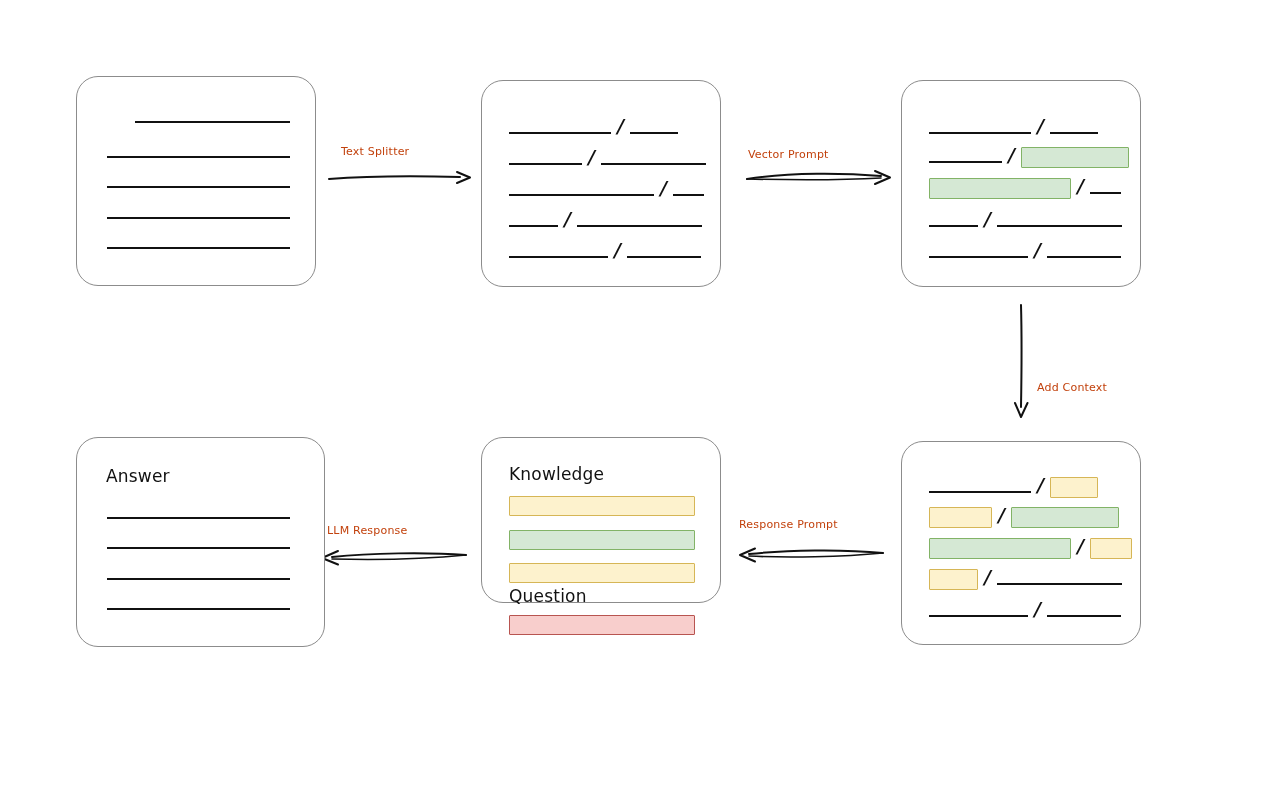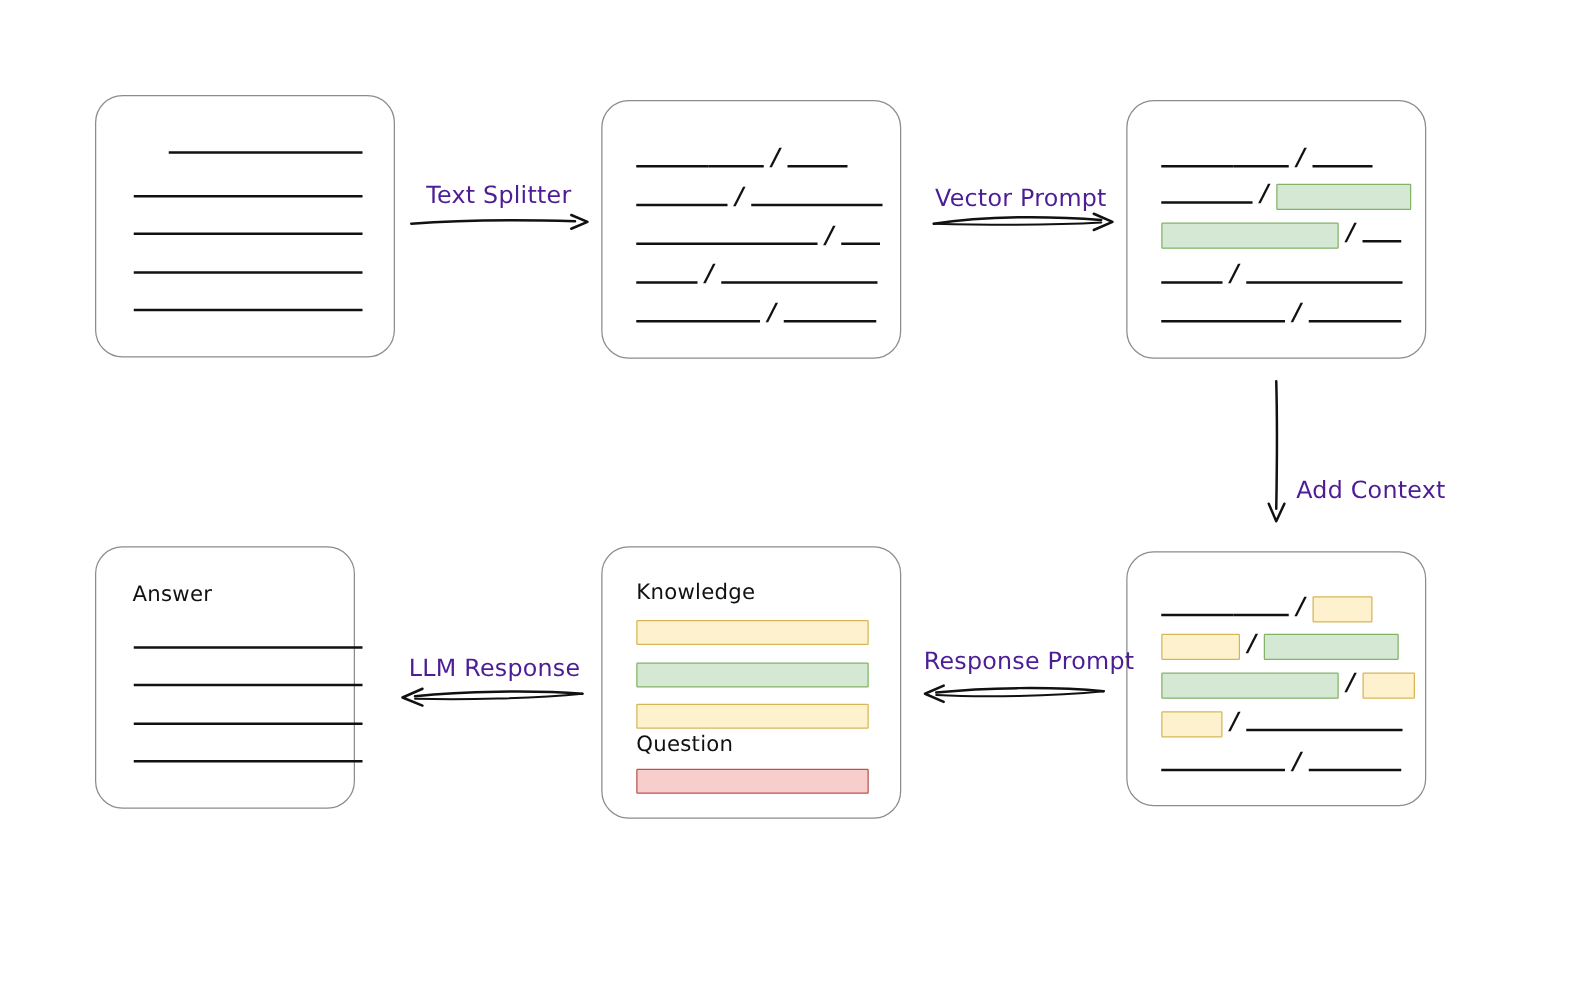--- a/index.html
+++ b/index.html
@@ -77,22 +77,22 @@
   
   .card-title{
     position:absolute;
     font-size:17px;
     color:#111111;
     letter-spacing:.2px;
     white-space:nowrap;
   }
   .edge-label{
     position:absolute;
-    font-size:19px;
-    color:#4c1d95;
+    font-size:11px;
+    color:#c2410c;
     white-space:nowrap;
     letter-spacing:.2px;
   }
   .footer{
     position:absolute;
     font-size:16.5px;
     color:#111111;
     white-space:nowrap;
     letter-spacing:.2px;
   }
@@ -217,37 +217,37 @@
     </div>
   </div>
 
   <div class="edge-label" style="left:739px;top:518px;">Response Prompt</div>
   <svg class="arrow" style="left:737px;top:545px;width:148px;height:20px;" viewBox="0 0 148 20">
     <path d="M146,8 C105,4 50,5 12,9" fill="none" stroke="#111111" stroke-width="2" stroke-linecap="round"></path>
     <path d="M146,8 C105,12 50,13 12,11" fill="none" stroke="#111111" stroke-width="1.6" stroke-linecap="round"></path>
     <path d="M18,3.5 L3,10 L18,16.5" fill="none" stroke="#111111" stroke-width="2" stroke-linejoin="round" stroke-linecap="round"></path>
   </svg>
 
-  <div class="card" style="left:481px;top:437px;width:240px;height:218px;text-align:right;">
+  <div class="card" style="left:481px;top:437px;width:240px;height:166px;text-align:right;">
     <div class="card-title" style="left:27px;top:26px;">Knowledge</div>
     <div class="bar yellow" style="left:27px;top:58px;width:186px;"></div>
     <div class="bar green" style="left:27px;top:92px;width:186px;"></div>
     <div class="bar yellow" style="left:27px;top:125px;width:186px;"></div>
     <div class="card-title" style="left:27px;top:148px;">Question</div>
     <div class="bar red" style="left:27px;top:177px;width:186px;"></div>
   </div>
 
   <div class="edge-label" style="left:327px;top:524px;text-align:right;">LLM Response</div>
   <svg class="arrow" style="left:318px;top:548px;width:150px;height:20px;" viewBox="0 0 150 20">
     <path d="M148,7 C108,4 52,5 14,9" fill="none" stroke="#111111" stroke-width="2" stroke-linecap="round"></path>
     <path d="M148,7 C108,11 52,12 14,11" fill="none" stroke="#111111" stroke-width="1.6" stroke-linecap="round"></path>
     <path d="M20,3 L4,10 L20,16.5" fill="none" stroke="#111111" stroke-width="2" stroke-linejoin="round" stroke-linecap="round"></path>
   </svg>
 
-  <div class="card" style="left:76px;top:437px;width:208px;height:210px;">
+  <div class="card" style="left:76px;top:437px;width:249px;height:210px;">
     <div class="card-title" style="left:29px;top:28px;">Answer</div>
     <div class="rule" style="left:30px;top:79px; width:183px;"></div>
     <div class="rule" style="left:30px;top:109px;width:183px;"></div>
     <div class="rule" style="left:30px;top:140px;width:183px;"></div>
     <div class="rule" style="left:30px;top:170px;width:183px;"></div>
   </div>
 
 
 </div>
 

